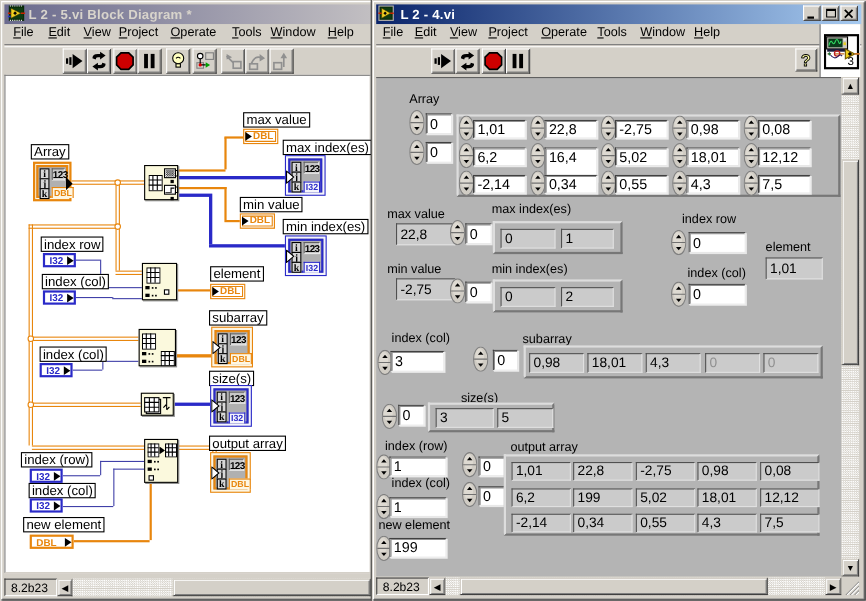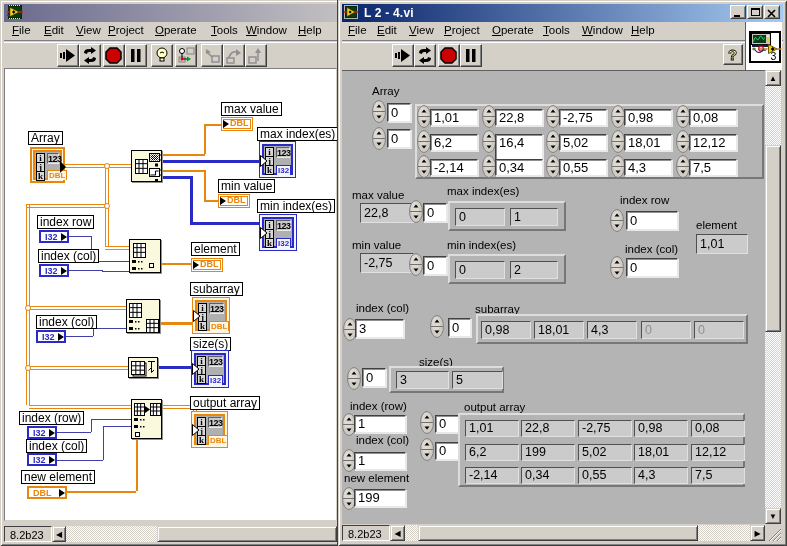--- a/index.html
+++ b/index.html
@@ -27,20 +27,21 @@
 <div class="abs" style="left:3px;top:0px;width:16px;height:16px"><svg width="16" height="16">
           <rect x="1" y="1" width="14" height="14" fill="#0a2a0a"></rect>
           <line x1="2" y1="1.5" x2="14" y2="1.5" stroke="#e8e8e8" stroke-width="1" stroke-dasharray="1 1"></line>
           <line x1="2" y1="14.5" x2="14" y2="14.5" stroke="#e8e8e8" stroke-width="1" stroke-dasharray="1 1"></line>
           <rect x="2" y="3" width="12" height="10" fill="#0d3a10"></rect>
           <path d="M0 8 h4 M12 8 h4" stroke="#cc2200" stroke-width="1.5"></path>
           <path d="M0 11 h3" stroke="#2233cc" stroke-width="1.5"></path>
           <polygon points="3,3.5 12,8 3,12.5" fill="#f0d020" stroke="#403000" stroke-width="0.5"></polygon>
           <rect x="5.5" y="6.8" width="2.4" height="2.4" fill="#000" transform="rotate(45 6.7 8)"></rect>
         </svg></div>
+<div class="ttl" style="color:#d8d4cc">L 2 - 5.vi Block Diagram *</div>
 </div>
 <div class="menubar" style="top:22px;border-bottom:1px solid #808080">
       <span class="mi" style="left:8px"><u>F</u>ile</span>
       <span class="mi" style="left:40px"><u>E</u>dit</span>
       <span class="mi" style="left:72px"><u>V</u>iew</span>
       <span class="mi" style="left:104px"><u>P</u>roject</span>
       <span class="mi" style="left:151px"><u>O</u>perate</span>
       <span class="mi" style="left:207px"><u>T</u>ools</span>
       <span class="mi" style="left:242px"><u>W</u>indow</span>
       <span class="mi" style="left:294px"><u>H</u>elp</span>

